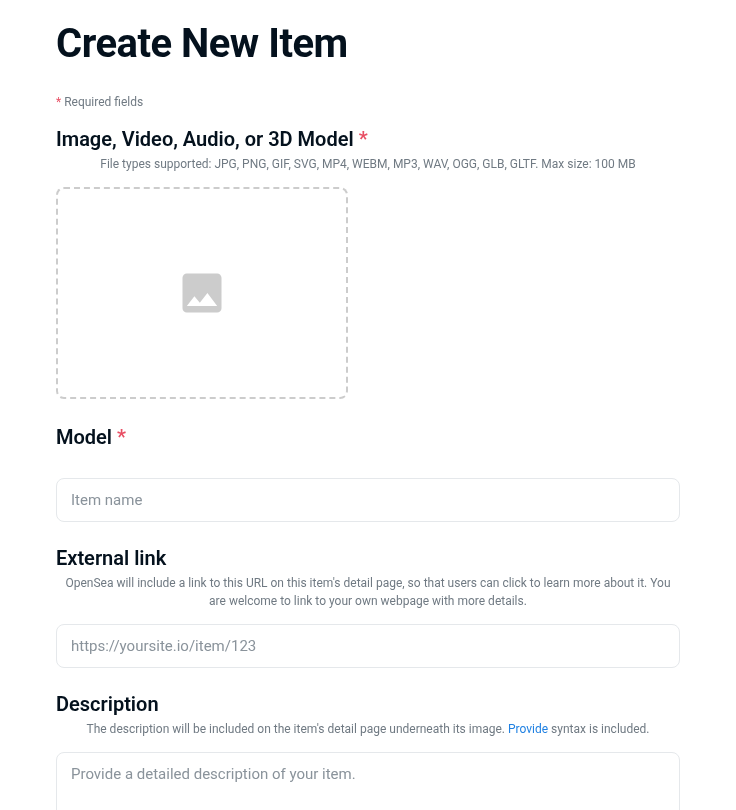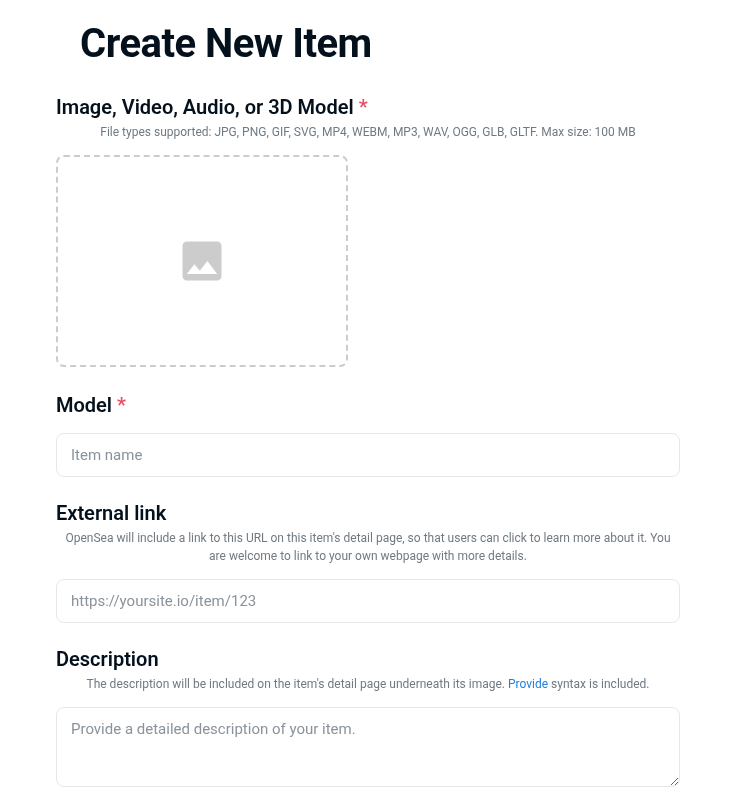--- a/index.html
+++ b/index.html
@@ -13,21 +13,20 @@
   }
   .container {
     padding: 20px 56px 0 56px;
   }
   .page-title {
     font-size: 40px;
     font-weight: 700;
     color: #04111d;
     margin-bottom: 28px;
     letter-spacing: -0.5px;
-    margin-left: 24px;
   }
   .required-note {
     font-size: 12px;
     color: #707a83;
     margin-bottom: 18px;
   }
   .asterisk { color: #e84f64; }
   .section-label {
     font-size: 20px;
     font-weight: 600;
@@ -81,40 +80,44 @@
   }
   .field-group { }
 </style>
 </head>
 <body>
 
 <div class="container">
 
   <h1 class="page-title">Create New Item</h1>
 
+  <div class="required-note">
+    <span class="asterisk">*</span>
+    <span>Required fields</span>
+  </div>
 
   <div class="field-group">
     <div class="section-label">
       <span>Image, Video, Audio, or 3D Model</span>
       <span class="asterisk">*</span>
     </div>
     <div class="helper">File types supported: JPG, PNG, GIF, SVG, MP4, WEBM, MP3, WAV, OGG, GLB, GLTF. Max size: 100 MB</div>
     <div class="upload-box">
       <svg class="upload-icon" viewBox="0 0 24 24">
         <path d="M21 19V5c0-1.1-.9-2-2-2H5c-1.1 0-2 .9-2 2v14c0 1.1.9 2 2 2h14c1.1 0 2-.9 2-2zM8.5 13.5l2.5 3.01L14.5 12l4.5 6H5l3.5-4.5z"></path>
       </svg>
     </div>
   </div>
 
   <div class="field-group">
     <div class="section-label">
       <span>Model</span>
       <span class="asterisk">*</span>
     </div>
-    <input type="text" class="text-input" style="margin-top: 12px;" placeholder="Item name">
+    <input type="text" class="text-input" style="margin-top: 25px;" placeholder="Item name">
   </div>
 
   <div class="field-group">
     <div class="section-label">External link</div>
     <div class="helper">OpenSea will include a link to this URL on this item's detail page, so that users can click to learn more about it. You are welcome to link to your own webpage with more details.</div>
     <input type="text" class="text-input" placeholder="https://yoursite.io/item/123" style="">
   </div>
 
   <div class="field-group">
     <div class="section-label">Description</div>

